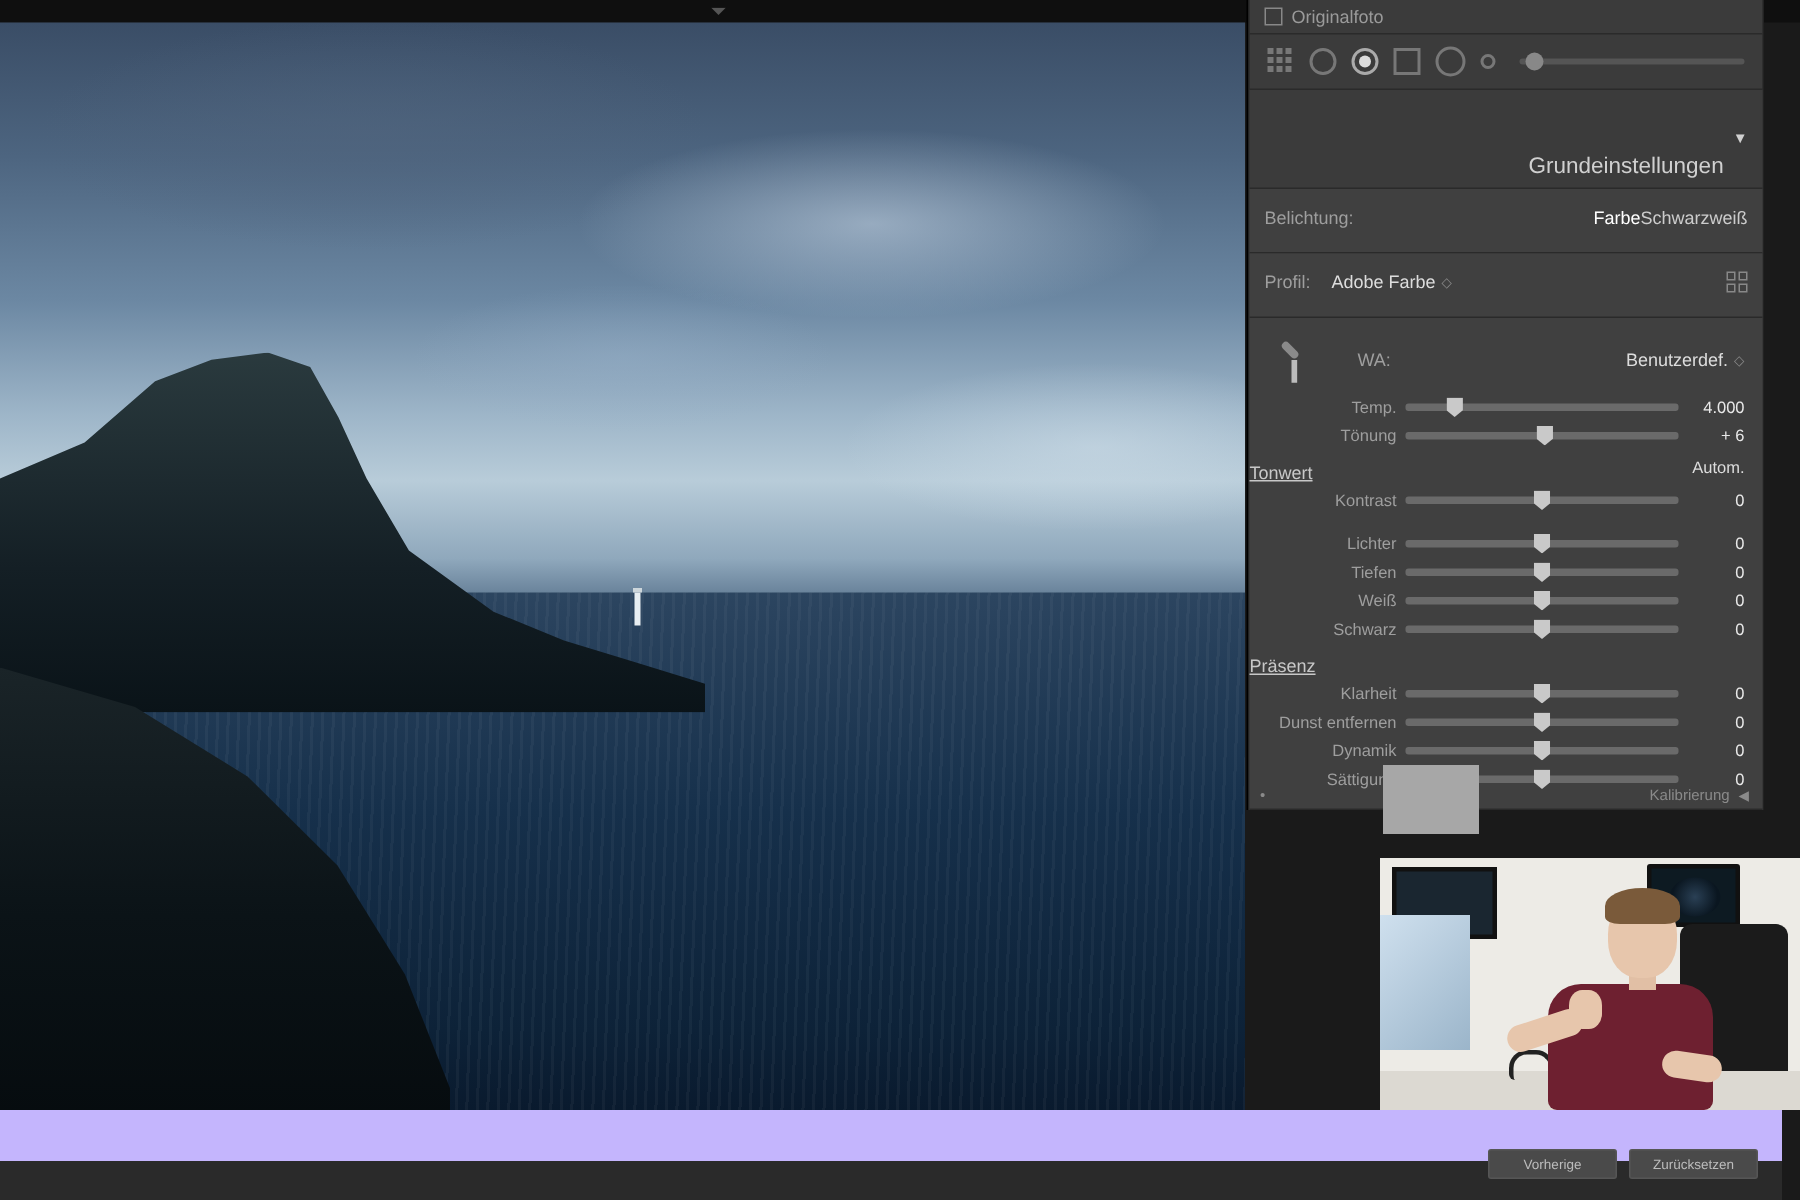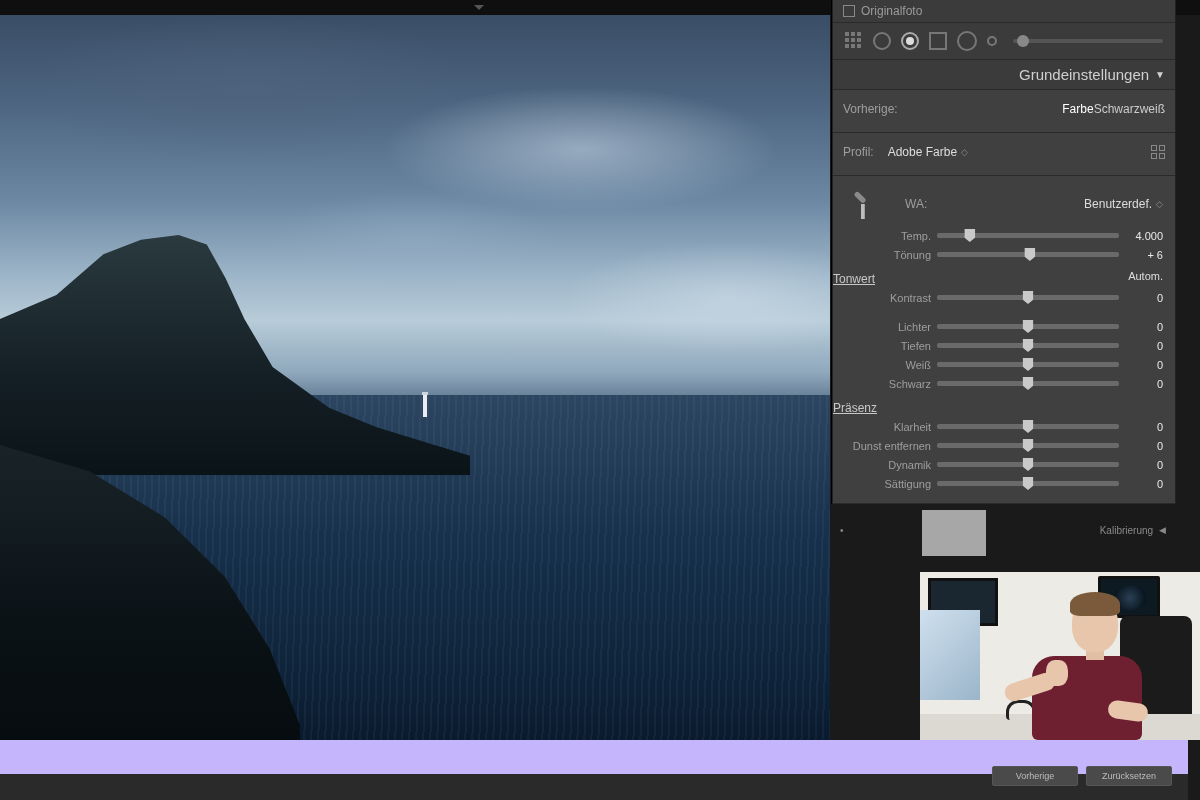--- a/index.html
+++ b/index.html
@@ -65,21 +65,21 @@
   .ring { border:2px solid #aaa; border-radius:50%; width:18px; height:18px; }
   .ring.inner::after{content:"";display:block;width:8px;height:8px;border-radius:50%;background:#ddd;margin:3px;}
   .square { border:2px solid #aaa; width:16px; height:16px; }
   .grid9 { display:grid; grid-template-columns:repeat(3,4px); grid-template-rows:repeat(3,4px); gap:2px;}
   .grid9 span{background:#aaa;}
   .miniSlider { flex:1; height:4px; background:#555; border-radius:2px; position:relative; margin-left:6px;}
   .miniSlider::after{content:"";position:absolute;left:4px;top:-4px;width:12px;height:12px;border-radius:50%;background:#888;}
 
   .section-hdr { display:flex; justify-content:flex-end; align-items:center; gap:6px;
     padding:6px 10px; background:#3b3b3b; border-bottom:1px solid #2a2a2a; }
-  .section-hdr h3 { font-weight:400; font-size:15px; color:#d0d0d0; }
+  .section-hdr h3 { font-weight:400; font-size:15px; color:#d0d0d0;margin-top:36px; }
   .tri { font-size:10px; color:#d0d0d0; }
 
   .sub { background:#404040; padding:6px 0 10px 0; border-bottom:1px solid #2a2a2a;}
   .lbl { color:#9e9e9e; }
   .link { color:#ddd; }
   .sel { display:flex; margin-left:auto; }
   .sel span { color:#ccc; font-size:12px; }
   .sel .on { color:#fff; }
 
   .gridIcon { margin-left:auto; display:grid; grid-template-columns:6px 6px; grid-template-rows:6px 6px; gap:2px;}
@@ -187,21 +187,21 @@
     <div class="miniSlider"></div>
   </div>
 
   <div class="section-hdr">
     <h3>Grundeinstellungen</h3>
     <span class="tri">▼</span>
   </div>
 
   <div class="sub">
     <div class="row" style="padding-top:6px;padding-bottom:6px">
-      <span class="lbl">Vorherige:</span>
+      <span class="lbl">Belichtung:</span>
       <div class="sel">
         <span class="on">Farbe</span>
         <span>Schwarzweiß</span>
       </div>
     </div>
   </div>
 
   <div class="sub">
     <div class="row" style="padding-top:6px;padding-bottom:6px">
       <span class="lbl">Profil:</span>

